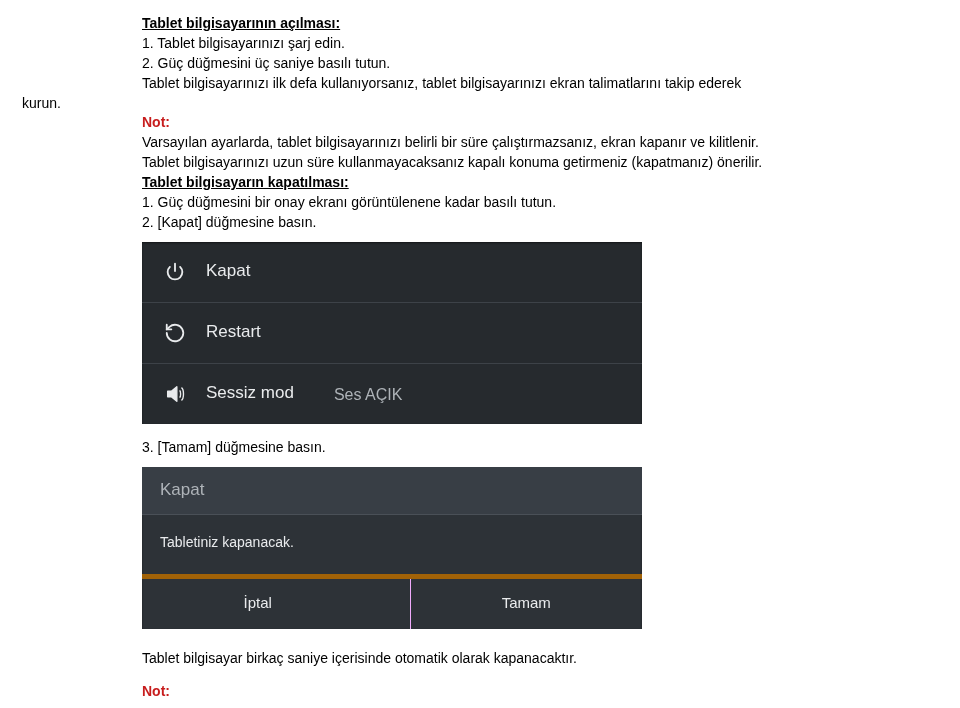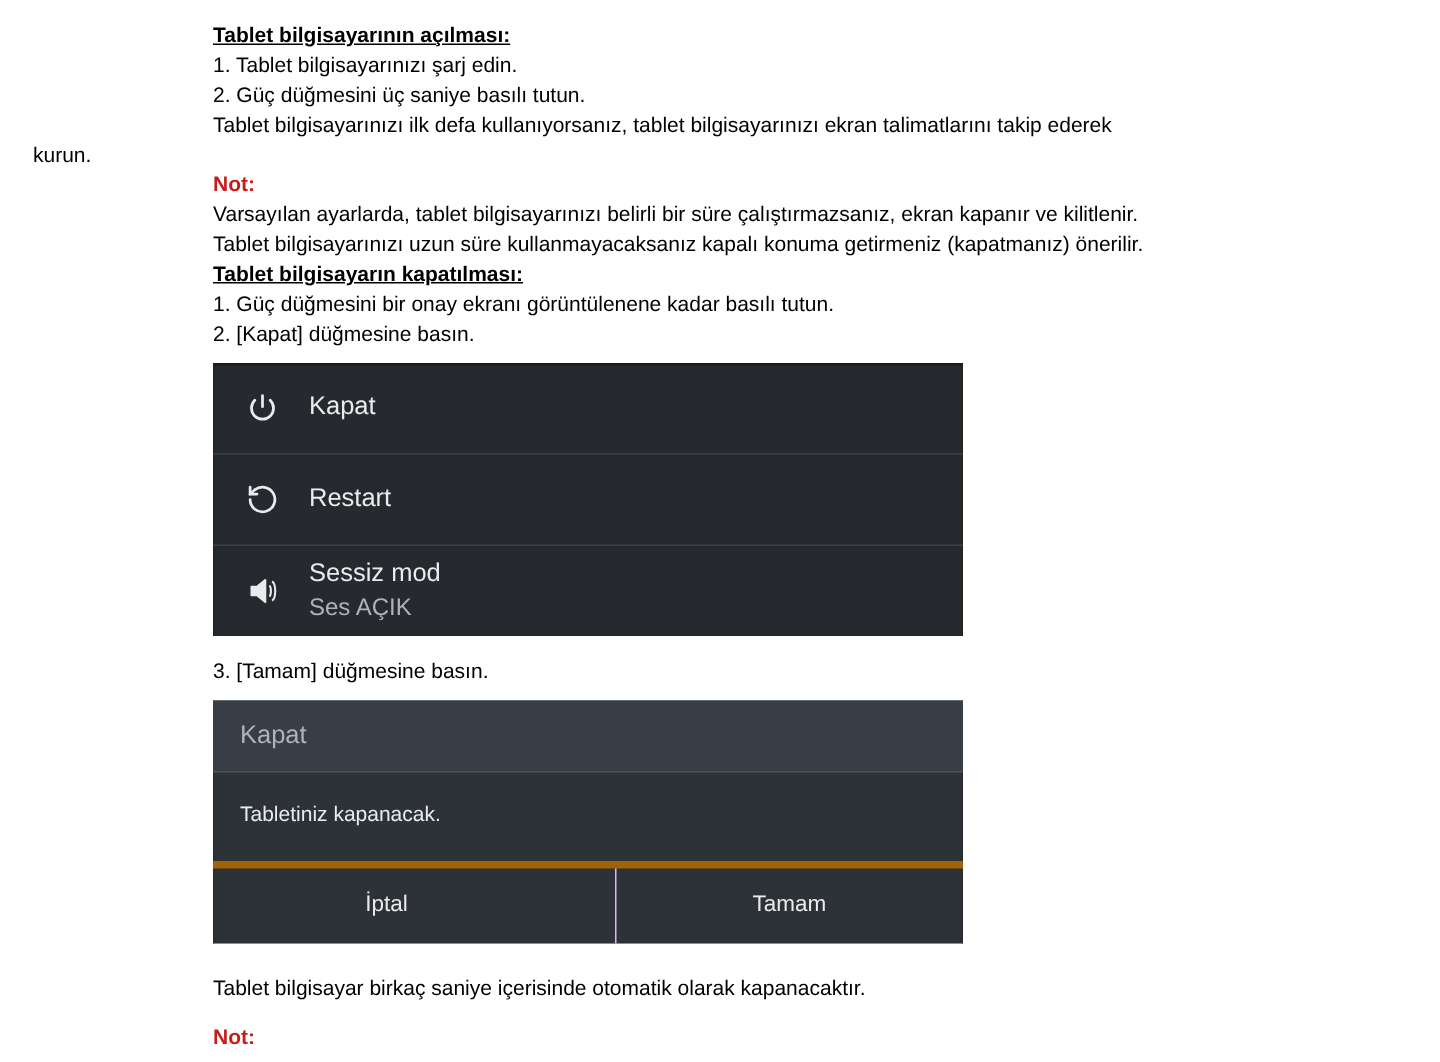--- a/index.html
+++ b/index.html
@@ -42,21 +42,21 @@
     font-size: 17px;
   }
   .panel-row:last-child { border-bottom: none; }
   .panel-row .icon {
     width: 30px;
     display: flex;
     align-items: center;
     justify-content: center;
     margin-right: 16px;
   }
-  .panel-row .labels { display:flex; flex-direction:column; }
+  .panel-row .labels { display:flex; flex-direction:row;gap:40px; }
   .panel-row .sub { color: #aeb3b8; font-size: 16px; margin-top: 2px; }
 
   .dialog {
     margin: 10px 0 20px 120px;
     width: 500px;
     background: #2d3237;
     box-shadow: 0 1px 2px rgba(0,0,0,.5) inset;
   }
   .dialog-header {
     background: #383e45;

